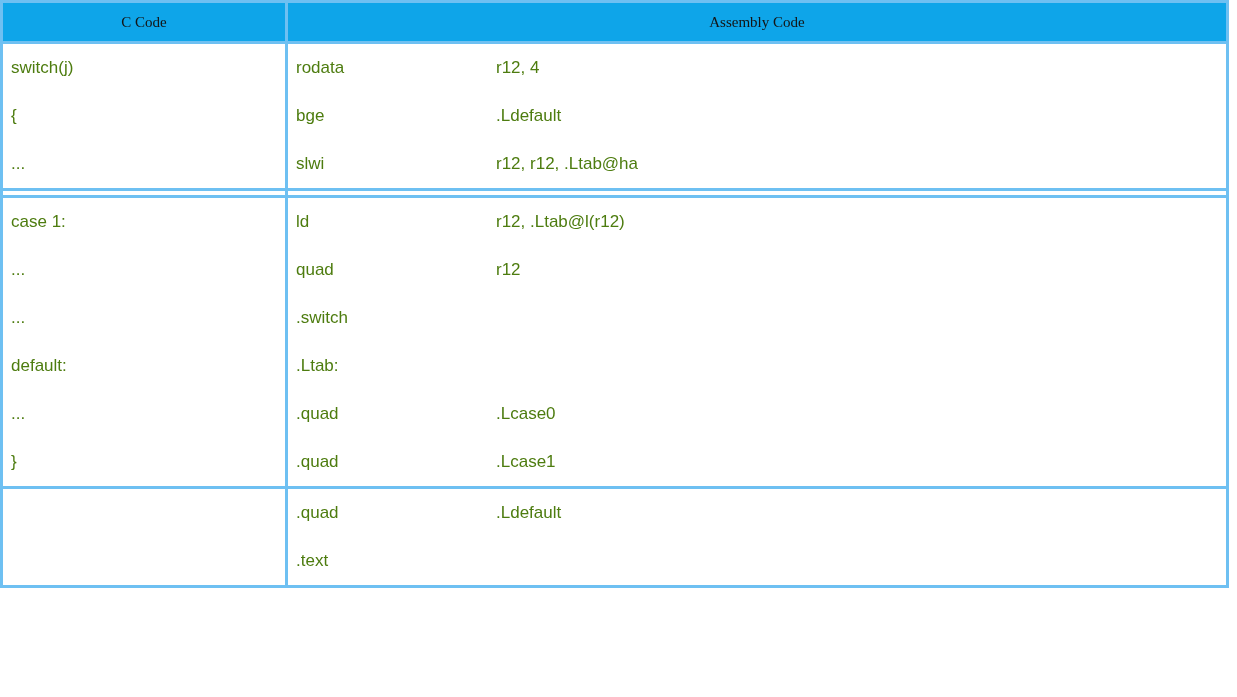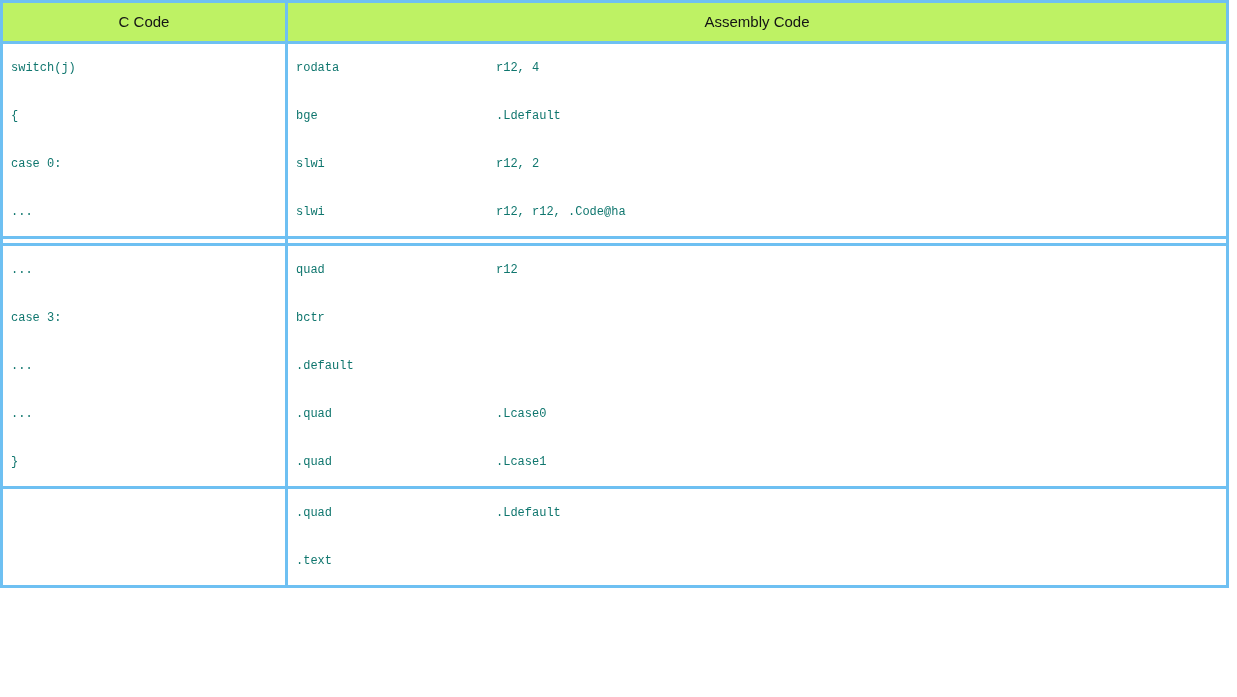--- a/index.html
+++ b/index.html
@@ -28,29 +28,29 @@
     border-left: 3px solid #6ec0f2;
     border-right: 3px solid #6ec0f2;
     border-top: 3px solid #6ec0f2;
     border-bottom: 3px solid #6ec0f2;
   }
 
   col.c-col { width: 285px; }
   col.asm-col { width: 941px; }
 
   thead th {
-    font-family: Liberation Sans, sans-serif;
+    font-family: Liberation Serif, serif;
     font-size: 15px;
     font-weight: normal;
     color: #141414;
     text-align: center;
     height: 38px;
     line-height: 38px;
     padding: 0;
-    background: #bef264;
+    background: #0ea5e9;
   }
   thead th.c-head {
     border-right: 3px solid #6ec0f2;
   }
   thead tr {
     border-bottom: 3px solid #6ec0f2;
   }
 
   
   tbody.sec-first > tr:first-child > td {
@@ -60,23 +60,23 @@
     height: 4px;
     padding: 0;
     border: 0;
     background: #ffffff;
   }
 
   tbody td {
     padding: 0 0 0 8px;
     height: 48px;
     vertical-align: middle;
-    font-family: Liberation Mono, monospace;
-    font-size: 12px;
-    color: #0f766e;
+    font-family: Liberation Sans, sans-serif;
+    font-size: 17px;
+    color: #4d7c0f;
     letter-spacing: 0px;
     white-space: pre;
     background: #ffffff;
   }
   tbody td.c-cell {
     border-right: 3px solid #6ec0f2;
   }
 
   .asm-line {
     display: block;
@@ -112,46 +112,46 @@
     <tbody class="sec-first">
         <tr>
           <td class="c-cell"><span class="c-line">switch(j)</span></td>
           <td class="asm-cell"><span class="asm-line"><span class="asm-op">rodata</span><span class="asm-args">r12, 4</span></span></td>
         </tr>
         <tr>
           <td class="c-cell"><span class="c-line">{</span></td>
           <td class="asm-cell"><span class="asm-line"><span class="asm-op">bge</span><span class="asm-args">.Ldefault</span></span></td>
         </tr>
         <tr>
-          <td class="c-cell"><span class="c-line">case 0:</span></td>
-          <td class="asm-cell"><span class="asm-line"><span class="asm-op">slwi</span><span class="asm-args">r12, 2</span></span></td>
-        </tr>
-        <tr>
           <td class="c-cell"><span class="c-line">...</span></td>
-          <td class="asm-cell"><span class="asm-line"><span class="asm-op">slwi</span><span class="asm-args">r12, r12, .Code@ha</span></span></td>
+          <td class="asm-cell"><span class="asm-line"><span class="asm-op">slwi</span><span class="asm-args">r12, r12, .Ltab@ha</span></span></td>
         </tr>
       </tbody>
       <tbody>
         <tr class="spacer-row">
           <td style="border-right: 3px solid rgb(110, 192, 242); border-top: 3px solid rgb(110, 192, 242); border-bottom: 3px solid rgb(110, 192, 242); height: 4px;"></td>
           <td style="border-top: 3px solid rgb(110, 192, 242); border-bottom: 3px solid rgb(110, 192, 242); height: 4px;"></td>
         </tr>
       </tbody>
       <tbody>
         <tr>
+          <td class="c-cell"><span class="c-line">case 1:</span></td>
+          <td class="asm-cell"><span class="asm-line"><span class="asm-op">ld</span><span class="asm-args">r12, .Ltab@l(r12)</span></span></td>
+        </tr>
+        <tr>
           <td class="c-cell"><span class="c-line">...</span></td>
           <td class="asm-cell"><span class="asm-line"><span class="asm-op">quad</span><span class="asm-args">r12</span></span></td>
         </tr>
         <tr>
-          <td class="c-cell"><span class="c-line">case 3:</span></td>
-          <td class="asm-cell"><span class="asm-line"><span class="asm-op">bctr</span><span class="asm-args"></span></span></td>
+          <td class="c-cell"><span class="c-line">...</span></td>
+          <td class="asm-cell"><span class="asm-line"><span class="asm-op">.switch</span><span class="asm-args"></span></span></td>
         </tr>
         <tr>
-          <td class="c-cell"><span class="c-line">...</span></td>
-          <td class="asm-cell"><span class="asm-line"><span class="asm-op">.default</span><span class="asm-args"></span></span></td>
+          <td class="c-cell"><span class="c-line">default:</span></td>
+          <td class="asm-cell"><span class="asm-line"><span class="asm-op">.Ltab:</span><span class="asm-args"></span></span></td>
         </tr>
         <tr>
           <td class="c-cell"><span class="c-line">...</span></td>
           <td class="asm-cell"><span class="asm-line"><span class="asm-op">.quad</span><span class="asm-args">.Lcase0</span></span></td>
         </tr>
         <tr>
           <td class="c-cell"><span class="c-line">}</span></td>
           <td class="asm-cell"><span class="asm-line"><span class="asm-op">.quad</span><span class="asm-args">.Lcase1</span></span></td>
         </tr>
       </tbody>

